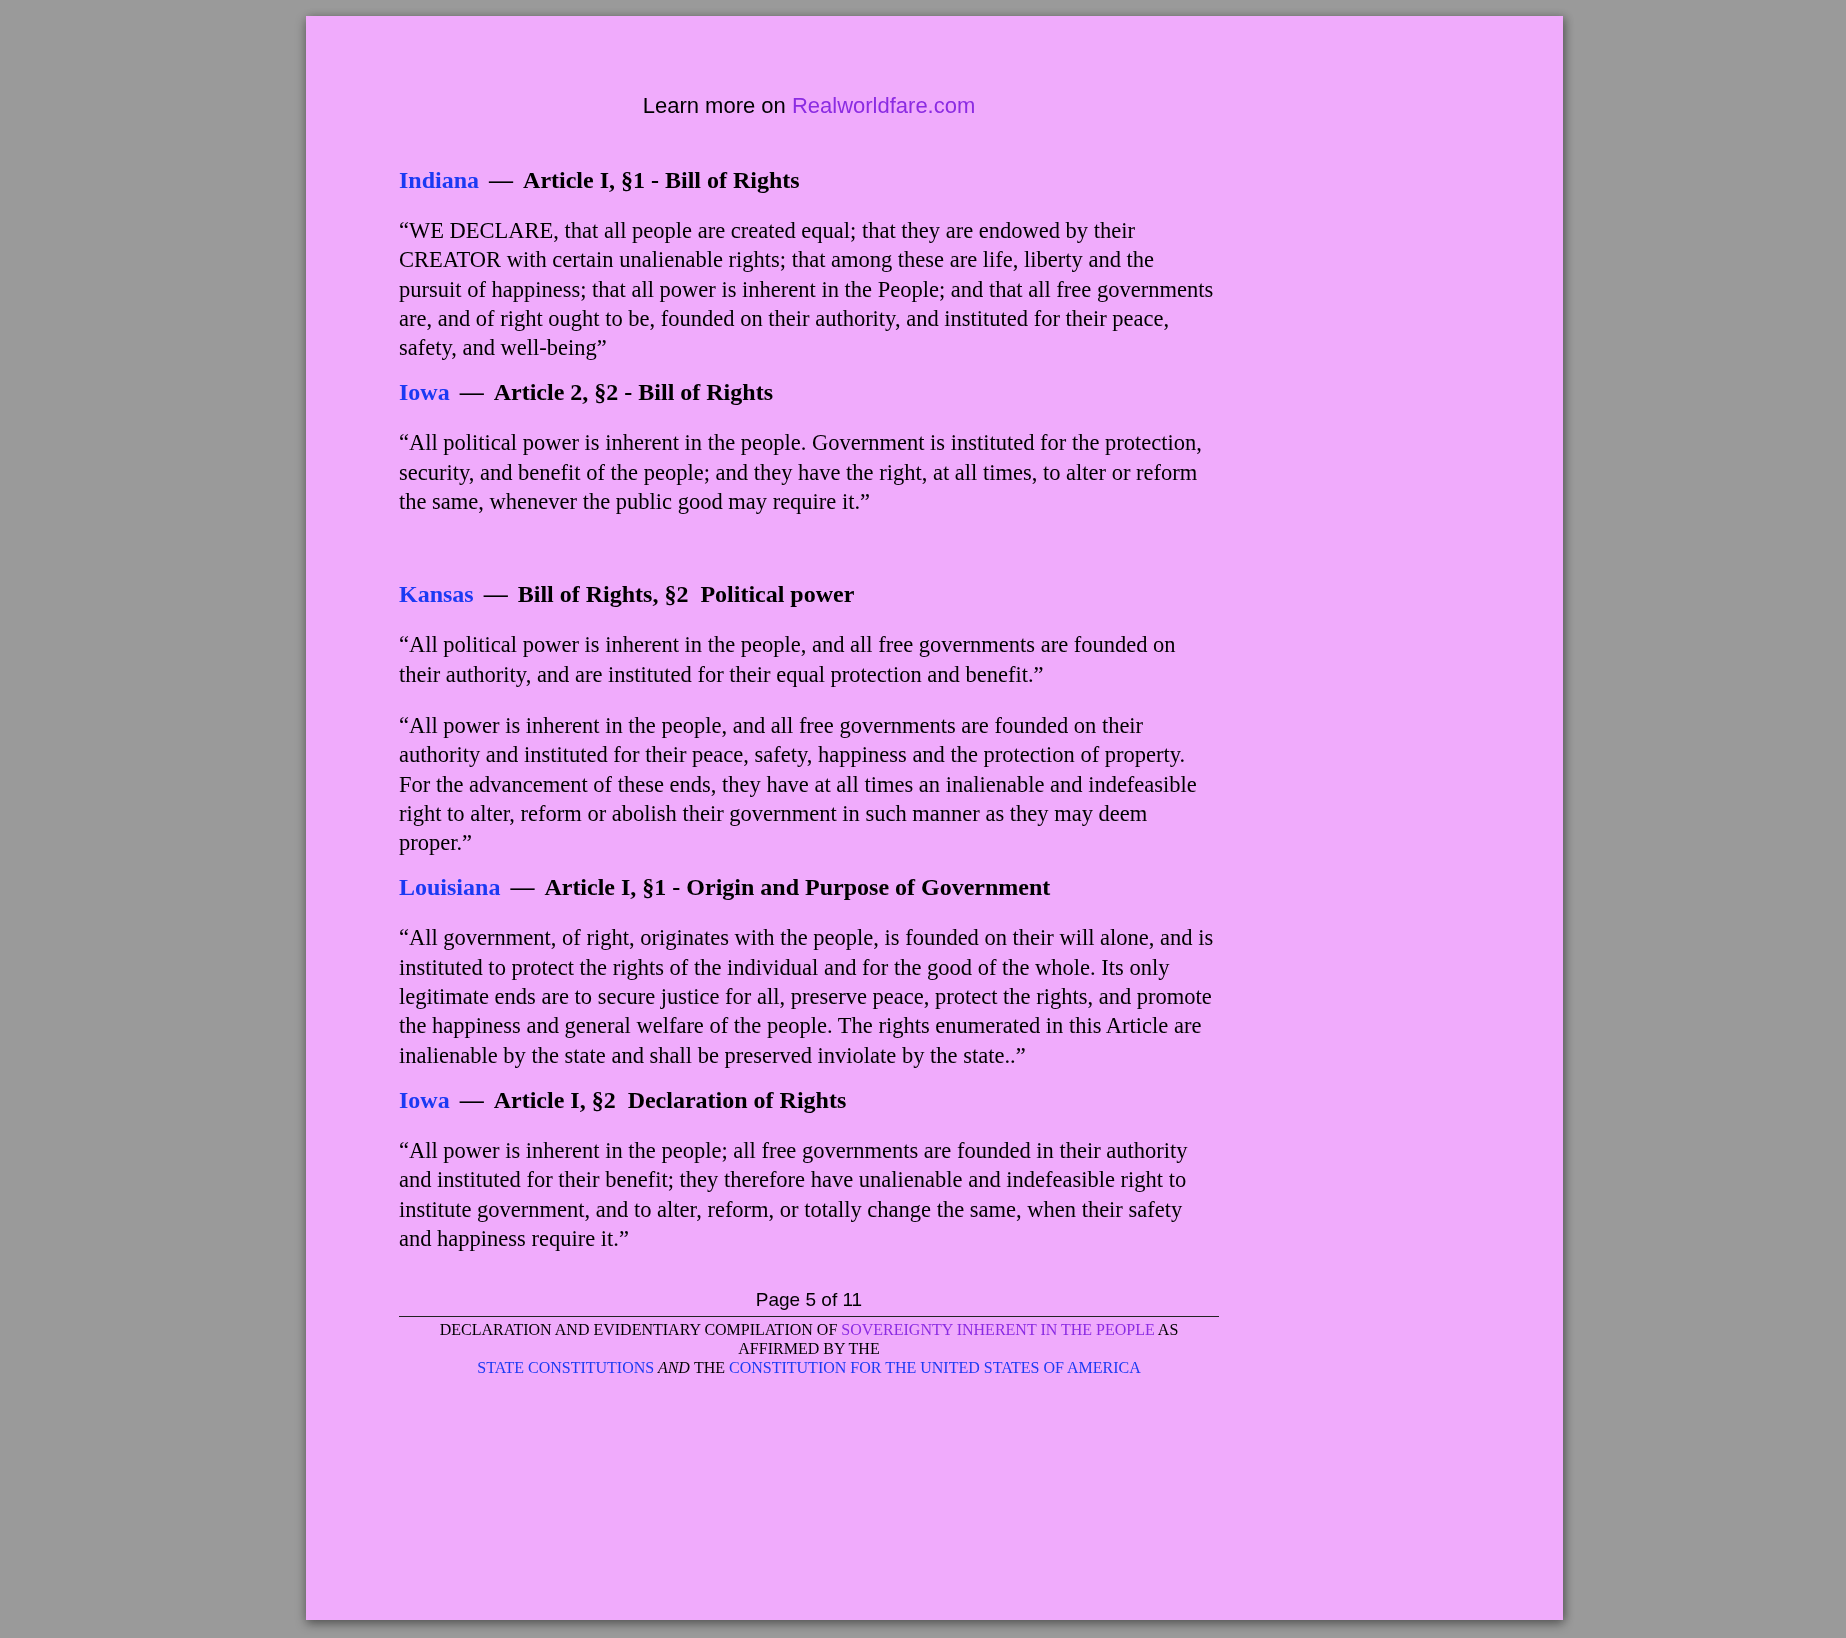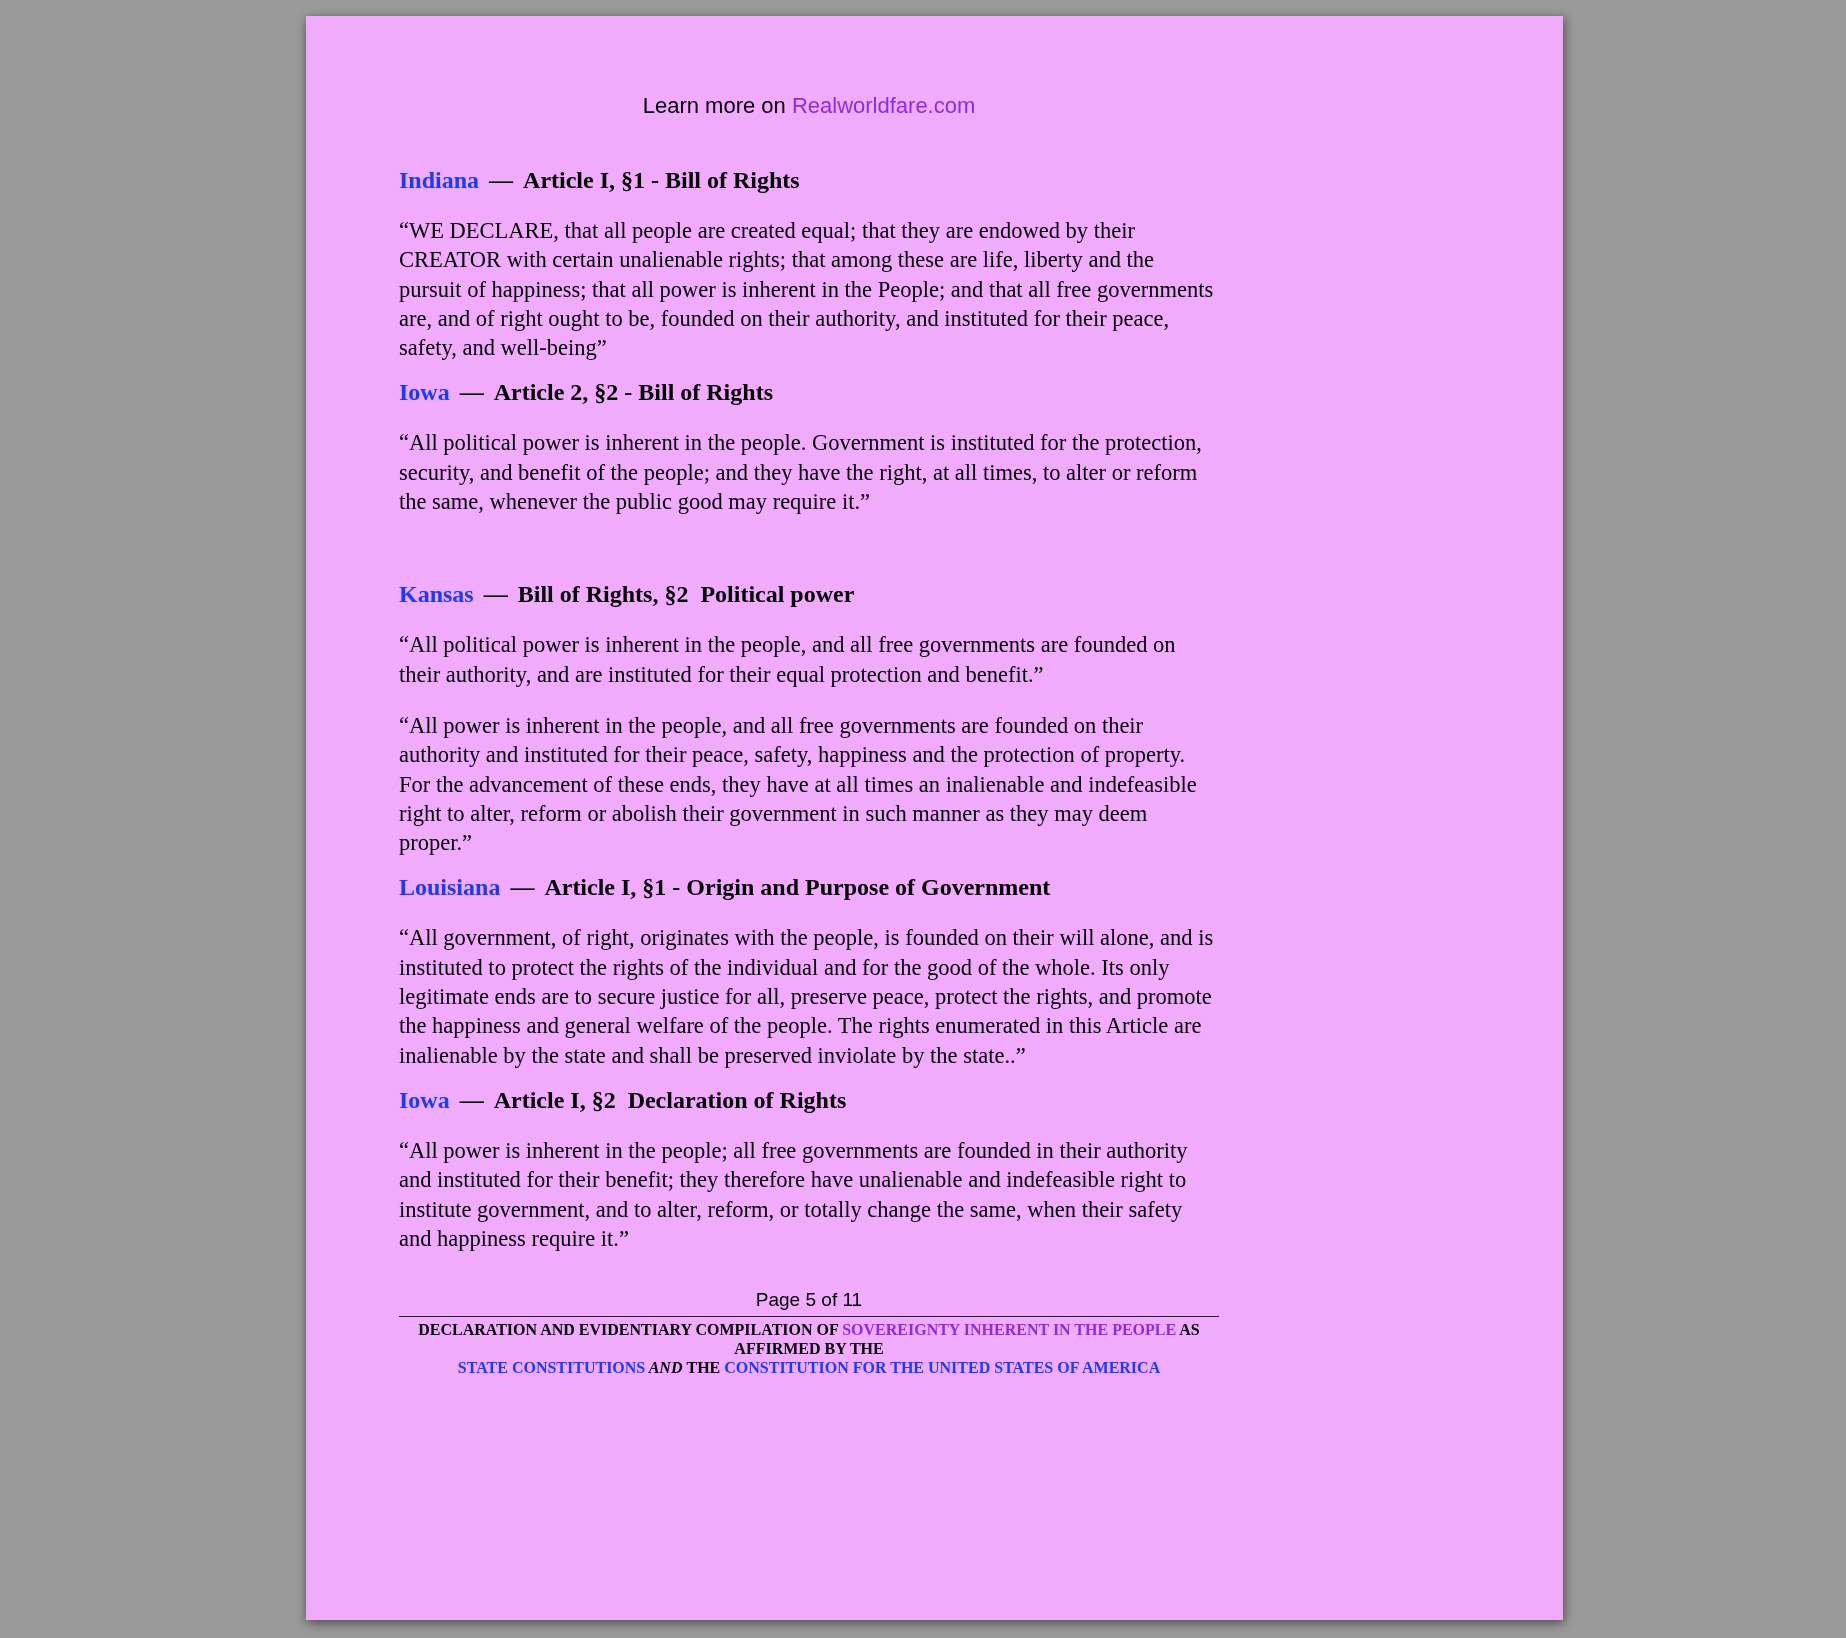--- a/index.html
+++ b/index.html
@@ -64,21 +64,21 @@
     line-height: 22px;
     color: #000;
   }
   .rule {
     border: none;
     border-top: 1.6px solid #222;
     margin: 5px 0 3px 0;
   }
   .f-line {
     text-align: center;
-    font-weight: bold;
+    font-weight: normal;
     font-size: 16px;
     line-height: 19px;
     color: #000;
   }
   .f-purple { color: #8b2be2; }
   .f-blue { color: #1b3af3; }
   .f-and { font-style: italic; }
 </style>
 </head>
 <body>

